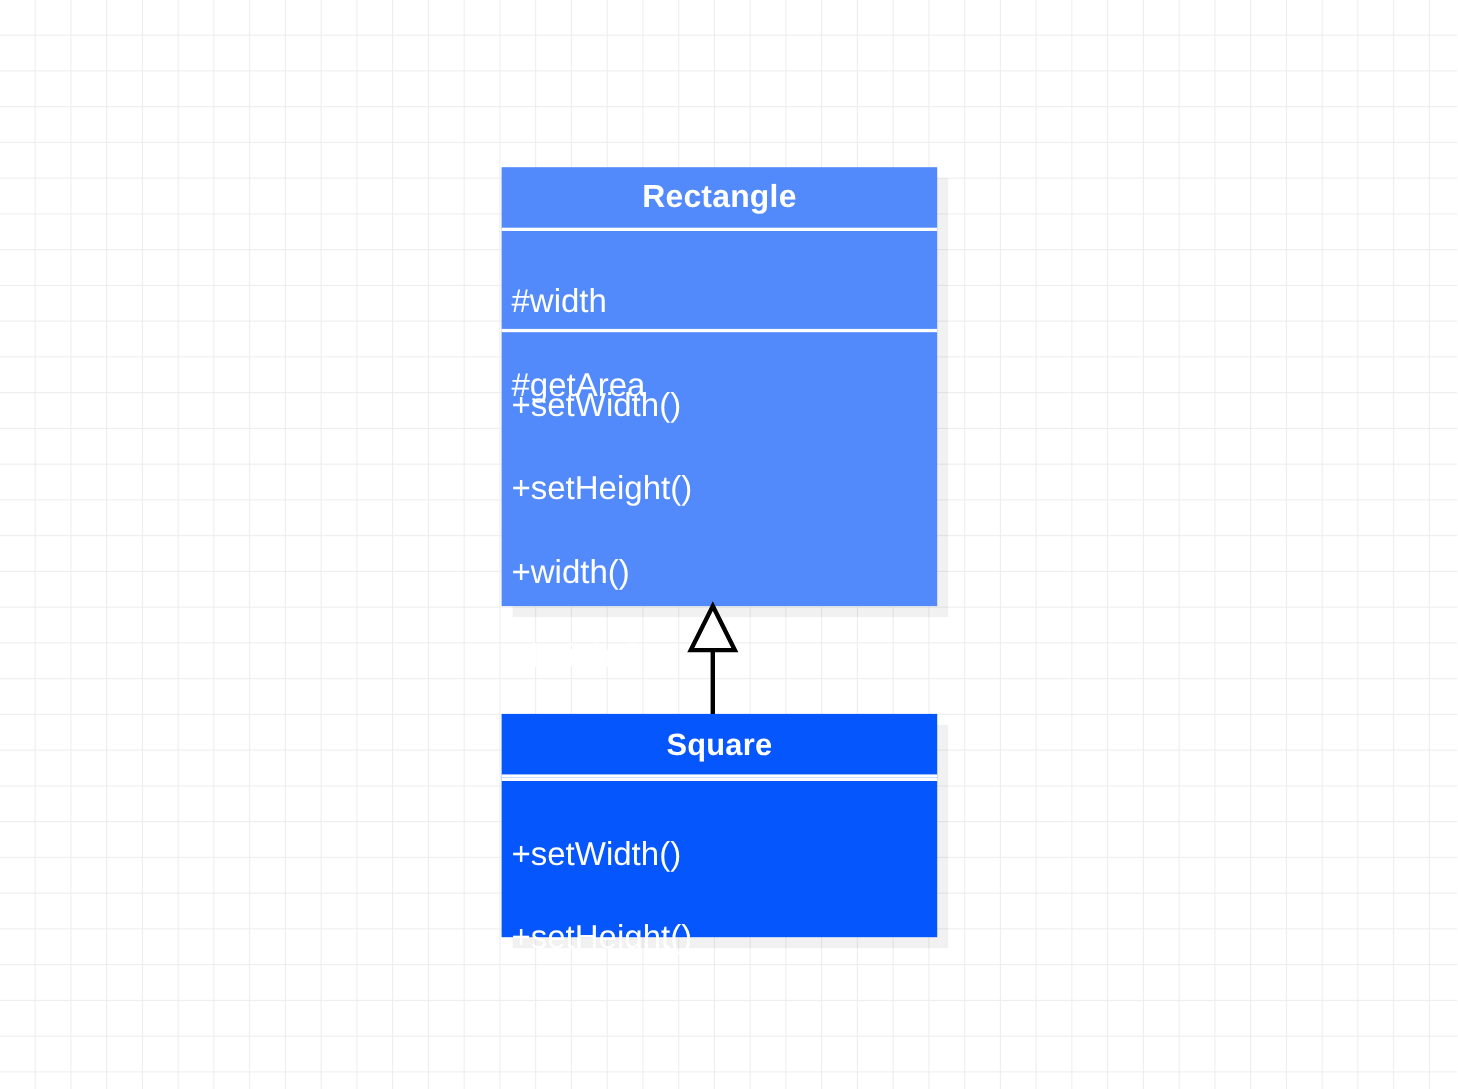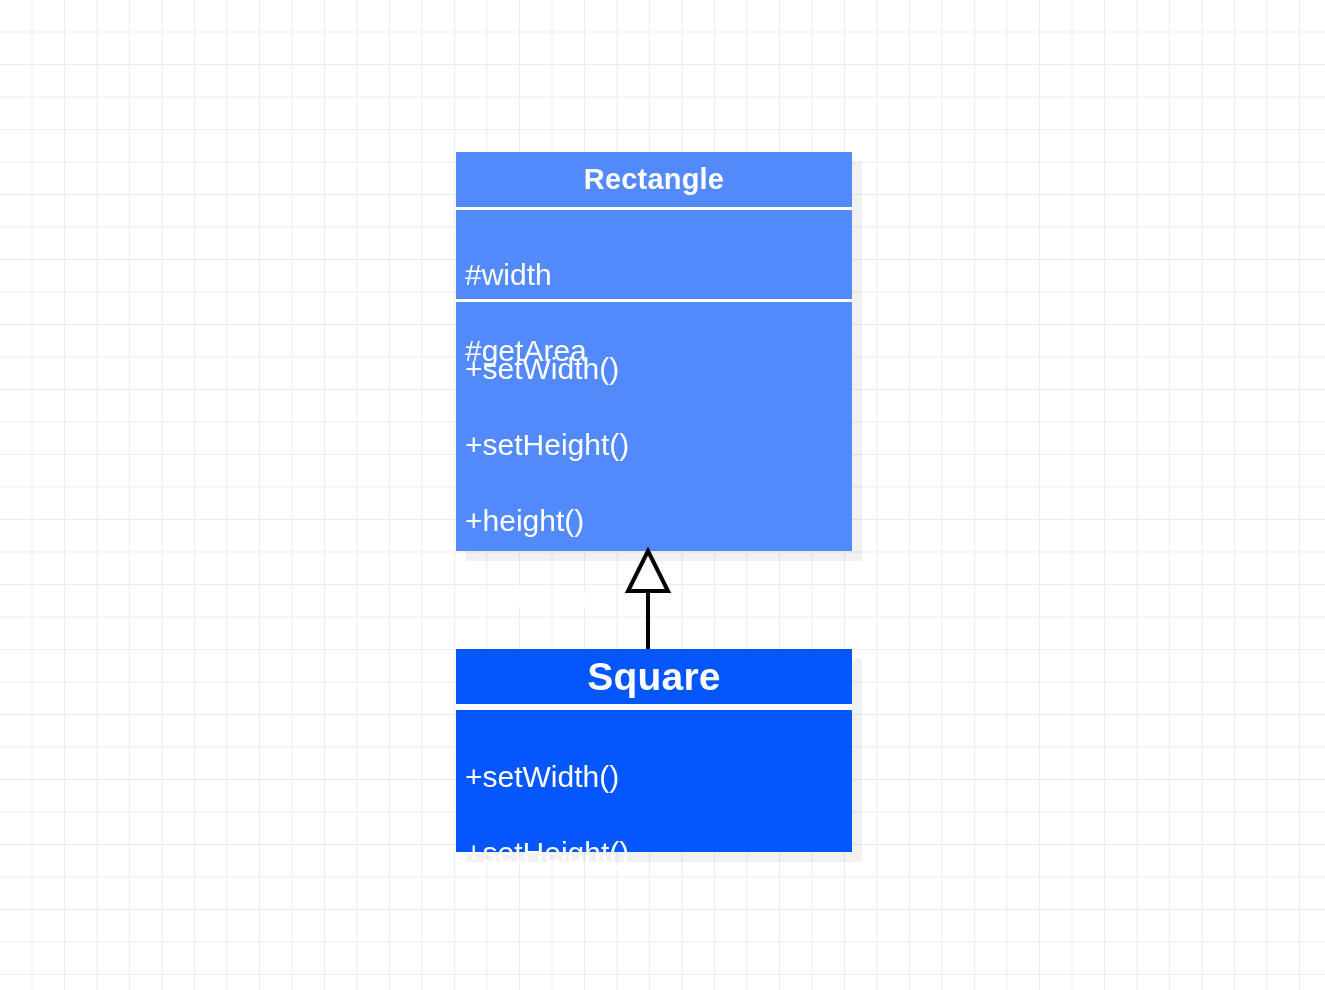--- a/index.html
+++ b/index.html
@@ -90,21 +90,21 @@
 
   
   #class-square {
     left: 456px;
     top: 649px;
     width: 396px;
     height: 203px;
     background: #0556fd;
   }
   #class-square .class-title {
-    font-size: 39px;
+    font-size: 28px;
     line-height: 55px;
     height: 55px;
   }
   #class-square .sep { height: 3px; }
   #class-square .attrs {
     height: 15px;
     padding: 0;
   }
   #class-square .ops {
     padding: 11px 9px 9px 9px;
@@ -139,20 +139,21 @@
     <div class="compartment attrs member-list">
       <div class="member-line">#width</div>
       <div class="member-line">#getArea</div>
     </div>
 
     <div class="sep"></div>
 
     <div class="compartment ops member-list">
       <div class="member-line">+setWidth()</div>
       <div class="member-line">+setHeight()</div>
+      <div class="member-line">+width()</div>
       <div class="member-line">+height()</div>
       <div class="member-line">+getArea()</div>
     </div>
   </div>
 
   <svg id="generalization" viewBox="0 0 60 112">
 
     <line x1="28" y1="47" x2="28" y2="108" stroke="#000000" stroke-width="4"></line>
 
     <polygon points="28,6 48,46 8,46" fill="#ffffff" stroke="#000000" stroke-width="4" stroke-linejoin="miter"></polygon>

